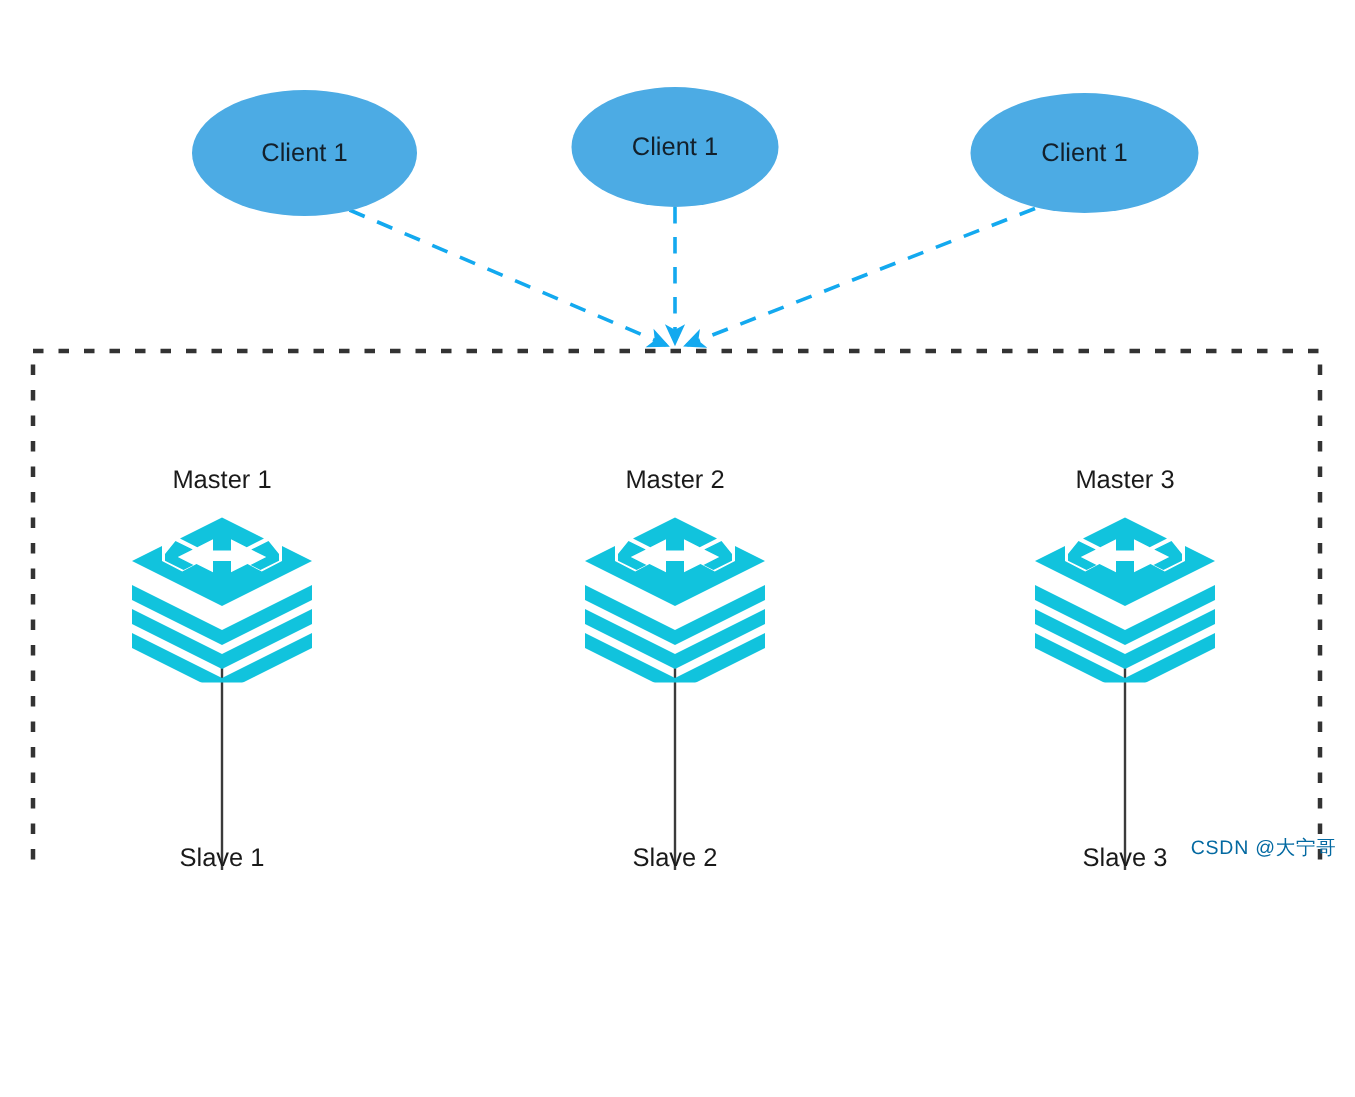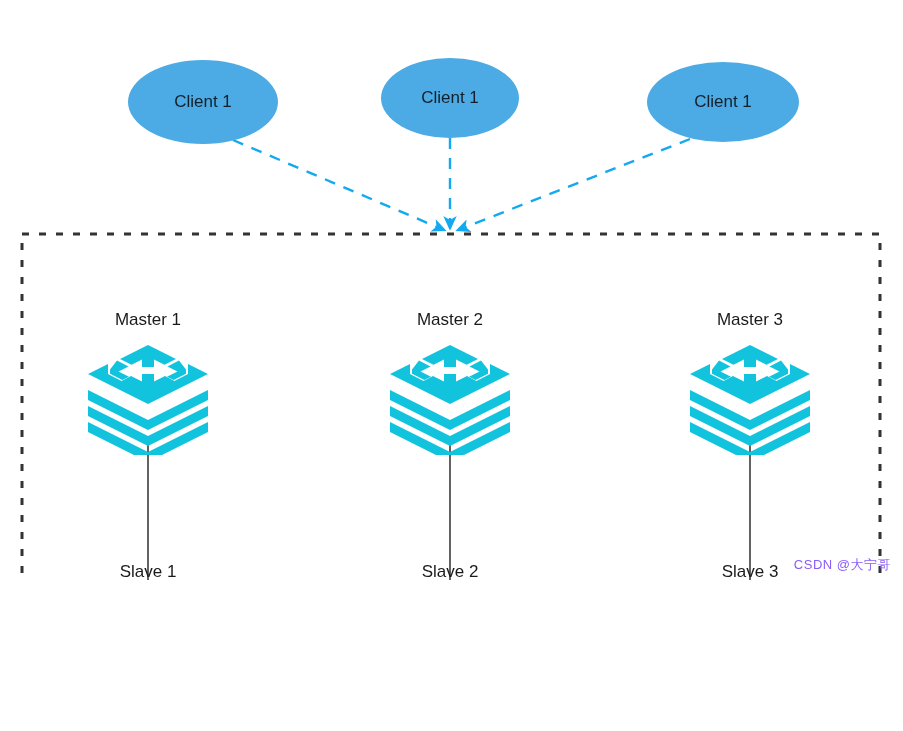--- a/index.html
+++ b/index.html
@@ -37,21 +37,21 @@
     fill: #13202b;
     font-family: "Liberation Sans", "DejaVu Sans", sans-serif;
     text-anchor: middle;
     dominant-baseline: middle;
   }
   .watermark-text {
     position: absolute;
     right: 12px;
     bottom: 6px;
     font-size: 13px;
-    color: #8b5cf6;
+    color: #0369a1;
     font-family: "Liberation Sans", "DejaVu Sans", sans-serif;
     letter-spacing: 0.5px;
     white-space: nowrap;
     user-select: none;
   }
 </style>
 </head>
 <body>
 
 <div id="canvas">

